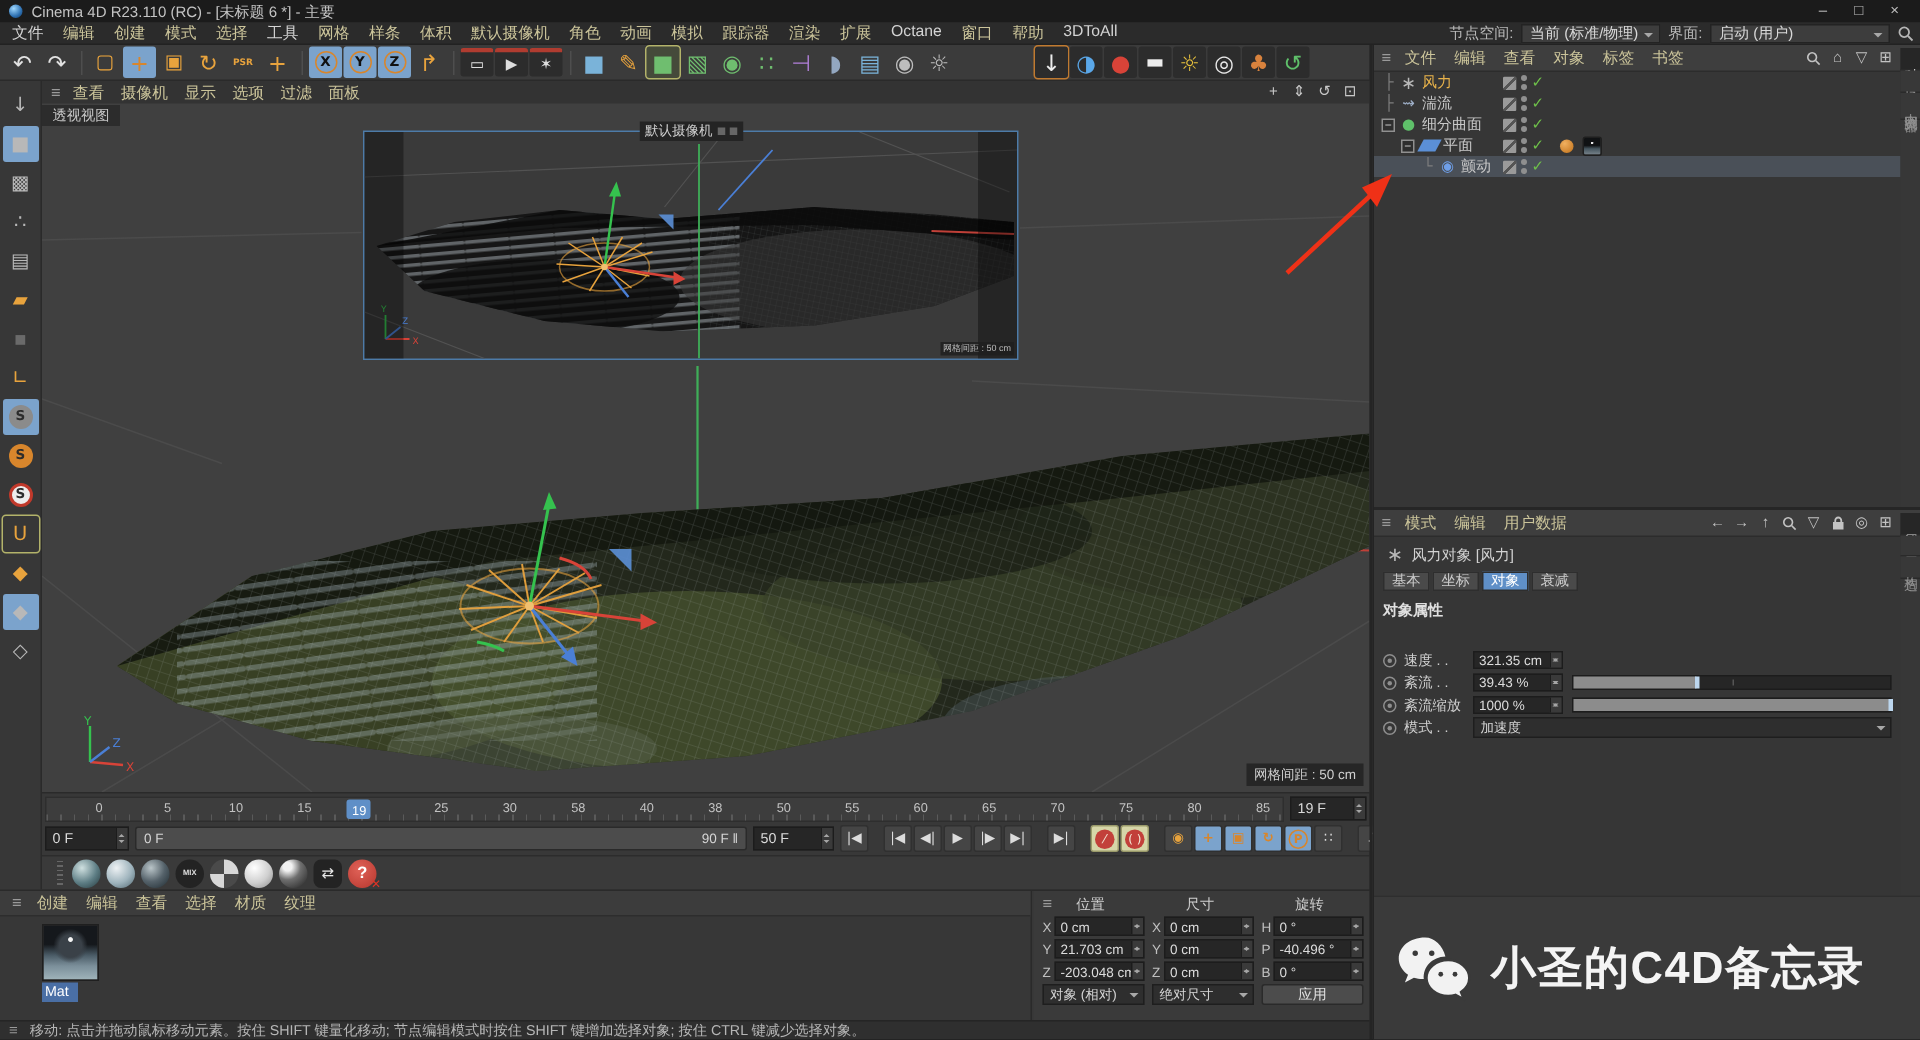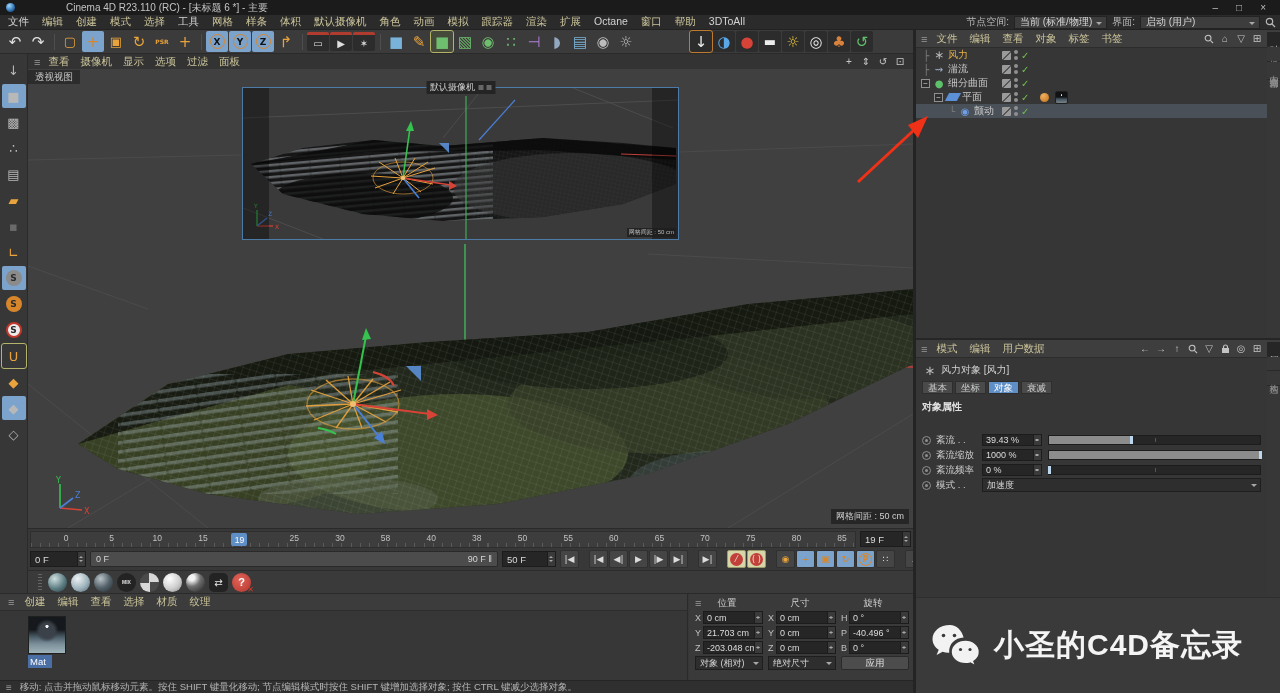--- a/index.html
+++ b/index.html
@@ -3,21 +3,21 @@
 <meta charset="utf-8">
 <style>
   * { margin:0; padding:0; box-sizing:border-box; }
   html,body { background:#1a1a1a; }
   #app {
     position:relative; width:1280px; height:693px; overflow:hidden;
     background:#2e2e2e; font-family:"Liberation Sans","DejaVu Sans",sans-serif;
     color:#cfcfcf; font-size:11px; user-select:none;
   }
   
-  #titlebar { position:absolute; left:0; top:0; width:1280px; height:15px; background:#1b1b1b; display:flex; align-items:center; padding:0 6px;gap:45px; }
+  #titlebar { position:absolute; left:0; top:0; width:1280px; height:15px; background:#1b1b1b; display:flex; align-items:center; padding:0 6px; }
   #logo { width:9px; height:9px; border-radius:50%; background:radial-gradient(circle at 35% 30%, #9fd8ff, #2d6fb0 60%, #123a63); margin-right:6px; }
   #title-text { font-size:10px; color:#c4c4c4; }
   #win-controls { margin-left:auto; display:flex; gap:18px; font-size:10px; color:#bdbdbd; padding-right:8px; }
   #win-controls span { cursor:default; }
   
   #menubar { position:absolute; left:0; top:15px; width:1280px; height:15px; background:#2b2b2b; display:flex; align-items:center; padding-left:8px; border-bottom:1px solid #222; }
   .mi { font-size:10.5px; color:#cbc49a; margin-right:13px; white-space:nowrap; }
   .mi.wht { color:#d3d3d3; }
   #menubar-right { margin-left:auto; display:flex; align-items:center; gap:5px; padding-right:4px; }
   .mb-label { font-size:10px; color:#b9b9b9; }
@@ -796,46 +796,41 @@
         <div id="am-tabs">
             <span class="atab">基本</span>
             <span class="atab">坐标</span>
             <span class="atab on">对象</span>
             <span class="atab">衰减</span>
           </div>
         <div id="am-section">对象属性</div>
         <div id="am-props">
             <div class="prop">
               <span class="keyc"></span>
+              <span class="plab">速度 . .</span>
+              <div class="pfield">321.35 cm<span class="spin"></span></div>
+            </div>
+            <div class="prop">
+              <span class="keyc"></span>
               <span class="plab">紊流 . .</span>
               <div class="pfield">39.43 %<span class="spin"></span></div>
               <div class="sl">
                 <span class="mid"></span>
                 <span class="fill" style="width: 39%;"></span>
                 <span class="hd" style="left: calc(39% - 1px);"></span>
               </div>
             </div>
             <div class="prop">
               <span class="keyc"></span>
               <span class="plab">紊流缩放</span>
               <div class="pfield">1000 %<span class="spin"></span></div>
               <div class="sl">
                 <span class="mid"></span>
                 <span class="fill" style="width: 100%;"></span>
                 <span class="hd" style="left: calc(100% - 1px);"></span>
-              </div>
-            </div>
-            <div class="prop">
-              <span class="keyc"></span>
-              <span class="plab">紊流频率</span>
-              <div class="pfield">0 %<span class="spin"></span></div>
-              <div class="sl">
-                <span class="mid"></span>
-                <span class="fill" style="width: 0%;"></span>
-                <span class="hd" style="left: calc(0% - 1px);"></span>
               </div>
             </div>
             <div class="prop">
               <span class="keyc"></span>
               <span class="plab">模式 . .</span>
               <div class="dd pdd">加速度</div>
             </div>
           </div>
       </div>
       <div class="sidetabs" style="top:2px;" id="am-sidetabs">

